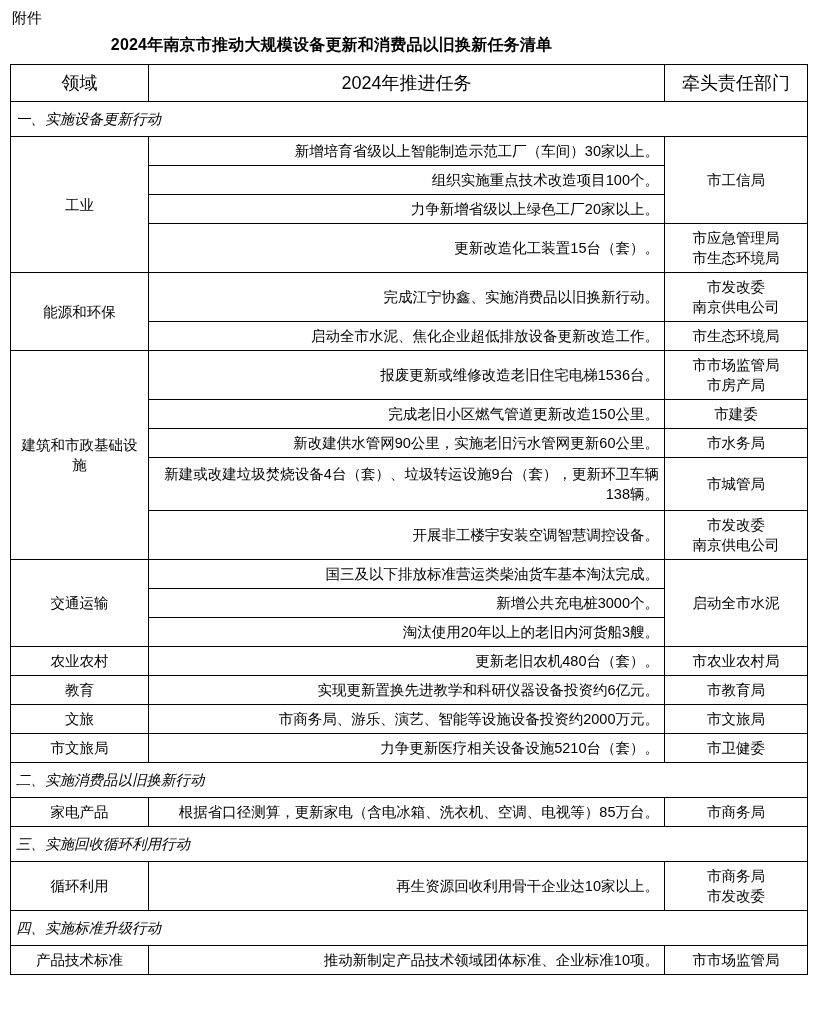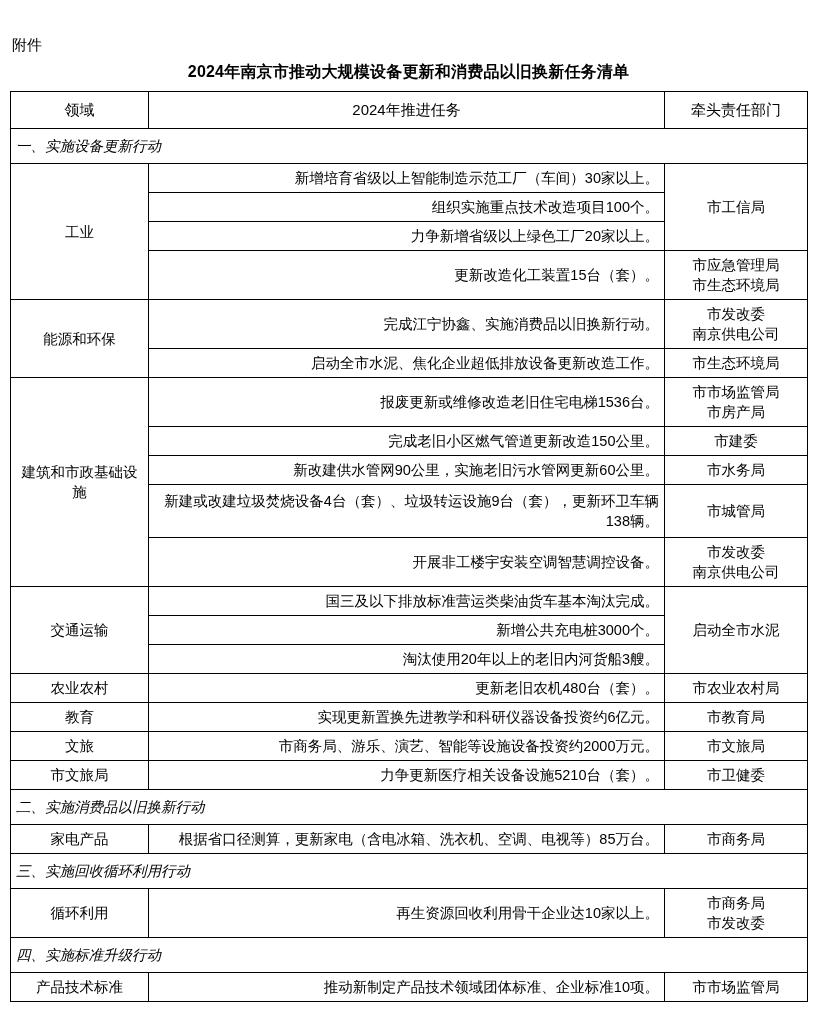--- a/index.html
+++ b/index.html
@@ -7,24 +7,23 @@
     padding: 0;
     background: #ffffff;
   }
   body {
     width: 817px;
     min-height: 1023px;
     font-family: "Liberation Serif", "DejaVu Serif", serif;
     color: #000000;
   }
   .page {
-    width: 817px;
+    width: 663px;
     box-sizing: border-box;
     padding: 6px 10px 0 10px;
-    margin-top: 27px;
   }
   .attachment-label {
     font-family: "Liberation Sans", sans-serif;
     font-size: 15px;
     line-height: 20px;
     margin: 2px 0 6px 2px;
   }
   .doc-title {
     text-align: center;
     font-family: "Liberation Sans", sans-serif;
@@ -48,21 +47,21 @@
     line-height: 20px;
     font-weight: normal;
   }
   col.c-domain { width: 138px; }
   col.c-task   { width: 516px; }
   col.c-dept   { width: 143px; }
 
   .hdr td {
     text-align: center;
     height: 28px;
-    font-size: 15px;
+    font-size: 18px;
   }
   .section-row td {
     text-align: left;
     padding-left: 6px;
     height: 26px;
     font-style: italic;
   }
   .dept-cell {
     text-align: center;
     line-height: 22px;

